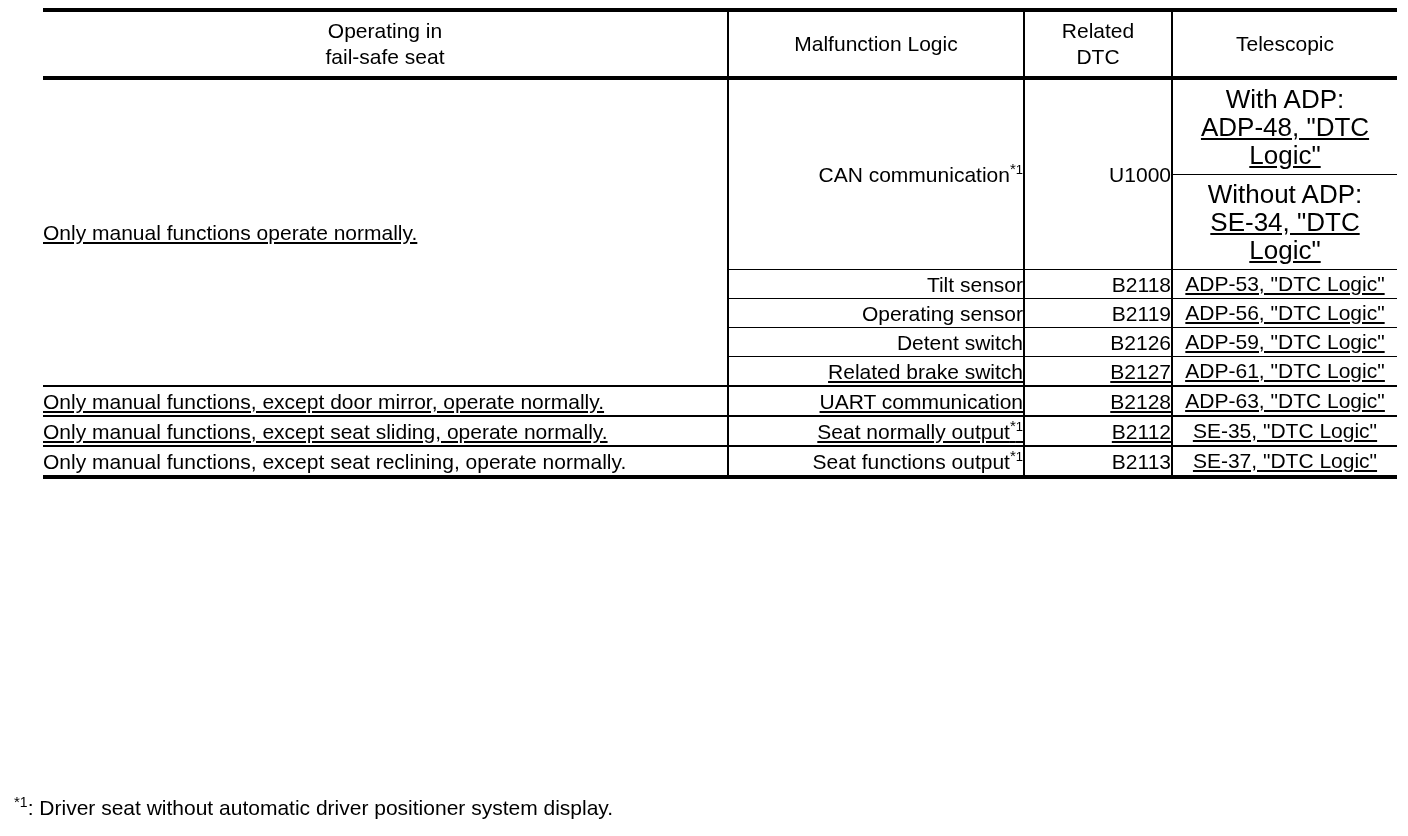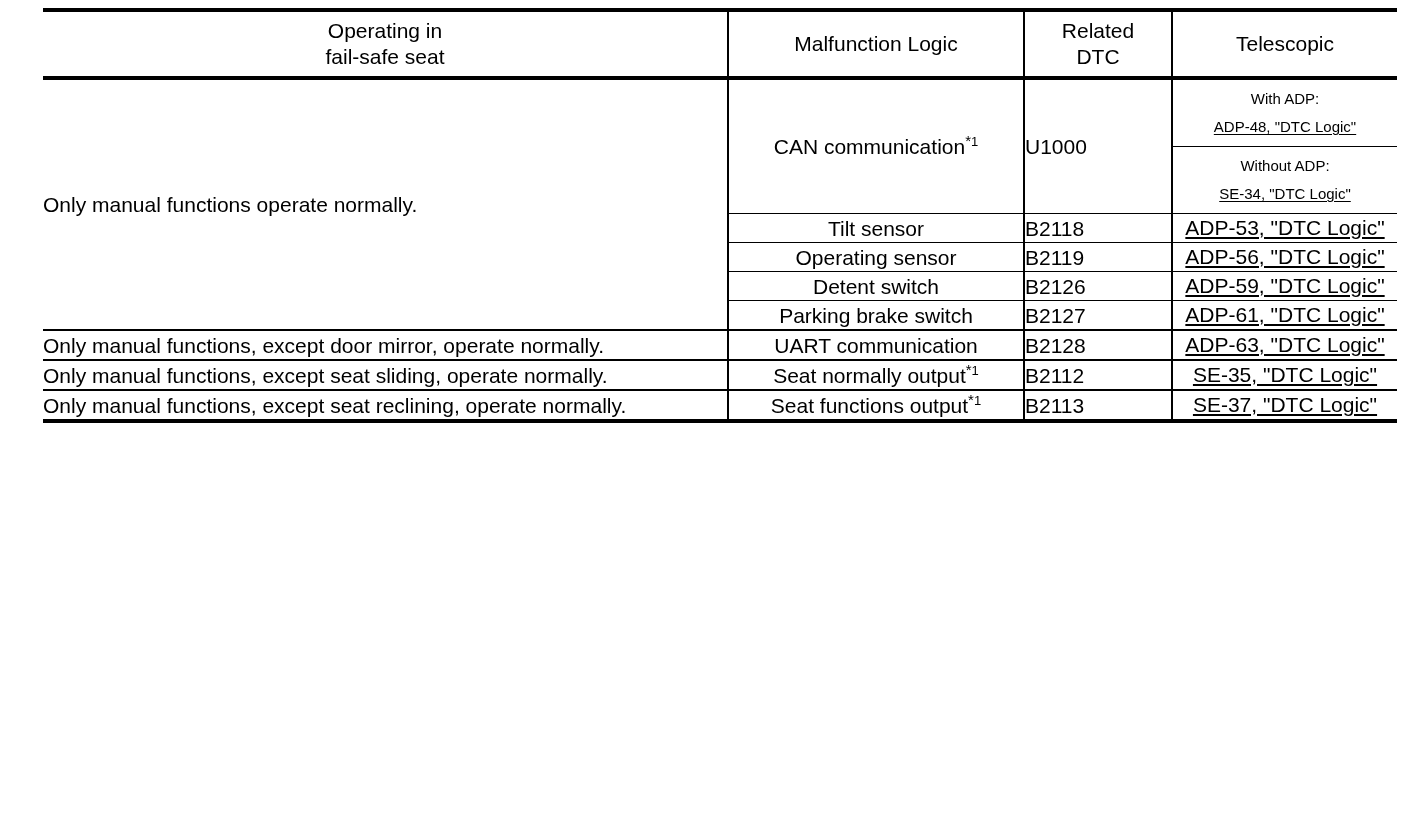--- a/index.html
+++ b/index.html
@@ -38,21 +38,21 @@
 
   
   .col-mode   { width: 685px; }
   .col-item   { width: 296px; }
   .col-dtc    { width: 148px; }
   .col-diag   { width: 225px; }
 
   
   .rule-top    { border-top: 4px solid #000; }
   .rule-thick  { border-bottom: 4px solid #000; }
-  .rule-medium { border-bottom: 2px solid #000; }
+  .rule-medium { border-bottom: 2px solid #000; text-decoration: underline; }
   .rule-thin   { border-bottom: 1px solid #000; }
   .vline-left  { border-left: 2px solid #000; }
 
   
   .hdr-cell {
     height: 64px;
     text-align: center;
     font-size: 21px;
     line-height: 26px;
     padding: 4px 6px;
@@ -62,25 +62,25 @@
   .cell {
     font-size: 21px;
     line-height: 27px;
     padding: 6px 10px;
   }
   .cell-mode {
     text-align: left;
     padding-left: 22px;
   }
   .cell-item {
-    text-align: center;
+    text-align: right;
     padding-left: 18px;
   }
   .cell-dtc {
-    text-align: left;
+    text-align: right;
   }
   .cell-diag {
     text-align: center;
     padding: 5px 4px;
     line-height: 28px;
   }
 
   .lnk {
     text-decoration: underline;
     text-underline-offset: 2px;
@@ -94,21 +94,21 @@
 
   
   .diag-split {
     width: 100%;
     border-collapse: collapse;
     table-layout: fixed;
   }
   .diag-split td {
     padding: 5px 4px;
     text-align: center;
-    font-size: 15px;
+    font-size: 26px;
     line-height: 28px;
   }
   .diag-split tr:first-child td { border-bottom: 1px solid #000; }
 
   
   .footnote {
     position: absolute;
     left: 14px;
     top: 795px;
     font-size: 21px;
@@ -192,21 +192,21 @@
 
       <tr>
         <td class="cell cell-item rule-thin vline-left">Detent switch</td>
         <td class="cell cell-dtc rule-thin vline-left">B2126</td>
         <td class="cell cell-diag rule-thin vline-left">
           <span class="lnk">ADP-59, "DTC Logic"</span>
         </td>
       </tr>
 
       <tr>
-        <td class="cell cell-item rule-medium vline-left">Parking brake switch</td>
+        <td class="cell cell-item rule-medium vline-left">Related brake switch</td>
         <td class="cell cell-dtc rule-medium vline-left">B2127</td>
         <td class="cell cell-diag rule-medium vline-left">
           <span class="lnk">ADP-61, "DTC Logic"</span>
         </td>
       </tr>
 
       <tr>
         <td class="cell cell-mode rule-medium">Only manual functions, except door mirror, operate normally.</td>
         <td class="cell cell-item rule-medium vline-left">UART communication</td>
         <td class="cell cell-dtc rule-medium vline-left">B2128</td>
@@ -233,14 +233,15 @@
         </td>
         <td class="cell cell-dtc rule-thick vline-left">B2113</td>
         <td class="cell cell-diag rule-thick vline-left">
           <span class="lnk">SE-37, "DTC Logic"</span>
         </td>
       </tr>
 
     </tbody>
   </table>
 
+  <div class="footnote"><sup class="fn"><span class="star">*</span><span>1</span></sup><span>: Driver seat without automatic driver positioner system display.</span></div>
 
 </div>
 
 </body></html>

